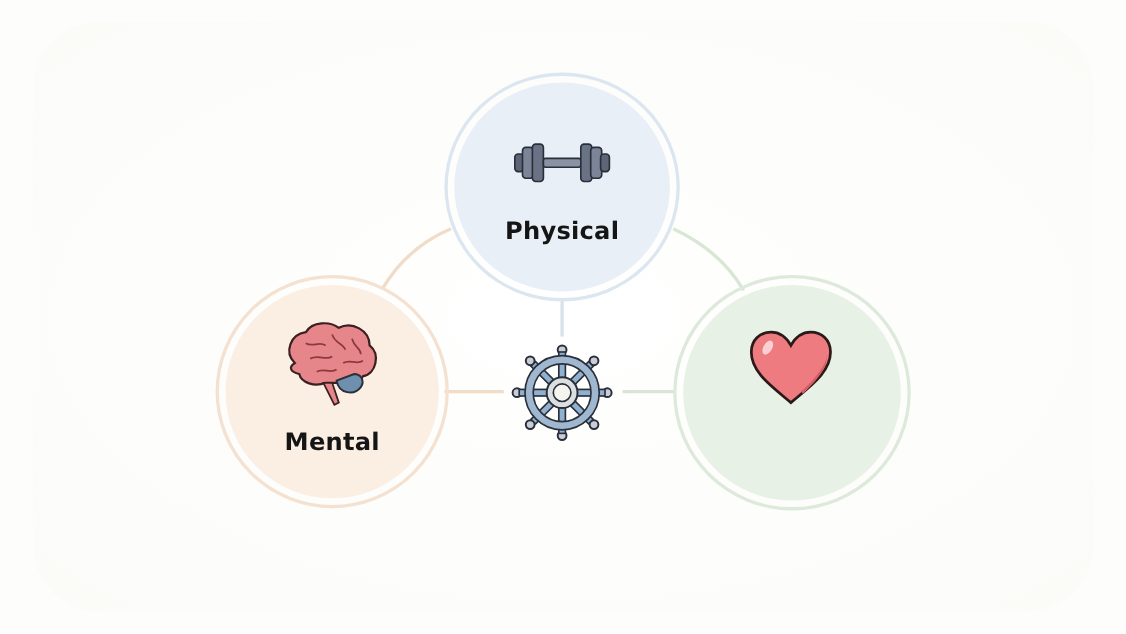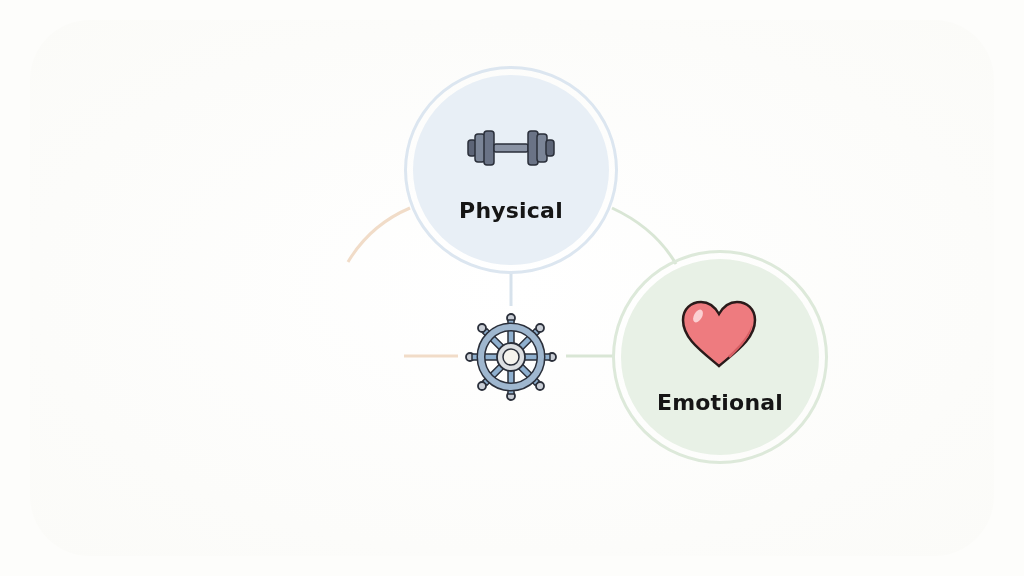--- a/index.html
+++ b/index.html
@@ -64,30 +64,40 @@
       <rect x="9" y="6" width="10" height="28" rx="3" fill="#7b8597" stroke="#2a2f3a" stroke-width="1.5"></rect>
       <rect x="18" y="3" width="10" height="34" rx="3" fill="#6a7386" stroke="#2a2f3a" stroke-width="1.5"></rect>
       <rect x="28" y="16" width="34" height="8" rx="2" fill="#8a93a4" stroke="#2a2f3a" stroke-width="1.5"></rect>
       <rect x="62" y="3" width="10" height="34" rx="3" fill="#6a7386" stroke="#2a2f3a" stroke-width="1.5"></rect>
       <rect x="71" y="6" width="10" height="28" rx="3" fill="#7b8597" stroke="#2a2f3a" stroke-width="1.5"></rect>
       <rect x="80" y="12" width="8" height="16" rx="3" fill="#5d6577" stroke="#2a2f3a" stroke-width="1.5"></rect>
     </svg>
     <div class="label" style="top:132px;">Physical</div>
   </div>
 
+  <div class="node" style="left:196px; top:250px; width:212px; height:212px;">
+    <div class="ring" style="border-color:#f5e1d0;"></div>
+    <div class="inner" style="background:#fbeee3;"></div>
+    <svg class="icon" style="left:60px; top:40px;" width="90" height="84" viewBox="0 0 90 84">
+      <path d="M 12 40 C 2 30 8 14 22 12 C 28 2 44 2 52 8 C 64 2 80 10 80 24 C 90 32 86 50 74 52 C 70 60 58 62 50 58 L 40 58 C 30 62 18 58 16 50 C 8 48 6 44 12 40 Z" fill="#e7868a" stroke="#3a2020" stroke-width="2"></path>
+      <path d="M 22 22 C 28 26 34 20 40 24 M 46 14 C 48 22 56 22 58 28 M 26 36 C 34 32 40 38 46 34 M 56 40 C 62 36 68 42 74 38 M 32 48 C 38 44 44 50 50 46 M 64 18 C 66 26 72 26 72 32" fill="none" stroke="#8a3a3c" stroke-width="1.6"></path>
+      <path d="M 50 56 C 52 68 66 70 72 62 C 76 56 72 50 66 50 Z" fill="#6f8fae" stroke="#2a2f3a" stroke-width="1.8"></path>
+      <path d="M 38 58 L 48 78 L 52 76 L 46 58 Z" fill="#e7868a" stroke="#3a2020" stroke-width="1.6"></path>
+    </svg>
+    <div class="label" style="top:140px;">Mental</div>
+  </div>
 
   <div class="node" style="left:612px; top:250px; width:216px; height:214px;">
     <div class="ring" style="border-color:#dde9da;"></div>
     <div class="inner" style="background:#e8f1e6;"></div>
     <svg class="icon" style="left:68px; top:50px;" width="78" height="70" viewBox="0 0 78 70">
       <path d="M 39 66 C 20 50 3 38 3 20 C 3 9 11 2 21 2 C 29 2 35 7 39 14 C 43 7 49 2 57 2 C 67 2 75 9 75 20 C 75 38 58 50 39 66 Z" fill="#ee7b7f" stroke="#2a1a1a" stroke-width="2.5"></path>
       <path d="M 50 58 C 62 46 72 36 72 22 C 72 30 62 44 48 56 Z" fill="#d65e63"></path>
       <ellipse cx="18" cy="16" rx="4" ry="7" fill="#fbd0d2" transform="rotate(30 18 16)"></ellipse>
     </svg>
-    <div class="label" style="top:140px;">Emotional</div>
   </div>
 
   <svg class="icon" style="left:464px; top:312px;" width="94" height="90" viewBox="0 0 94 90">
     <g stroke="#2a2f3a" stroke-width="1.8" fill="#c9ced6">
       <circle cx="47" cy="6" r="4"></circle>
         <circle cx="47" cy="84" r="4"></circle>
       <circle cx="6" cy="45" r="4"></circle>
         <circle cx="88" cy="45" r="4"></circle>
       <circle cx="18" cy="16" r="4"></circle>
         <circle cx="76" cy="16" r="4"></circle>

